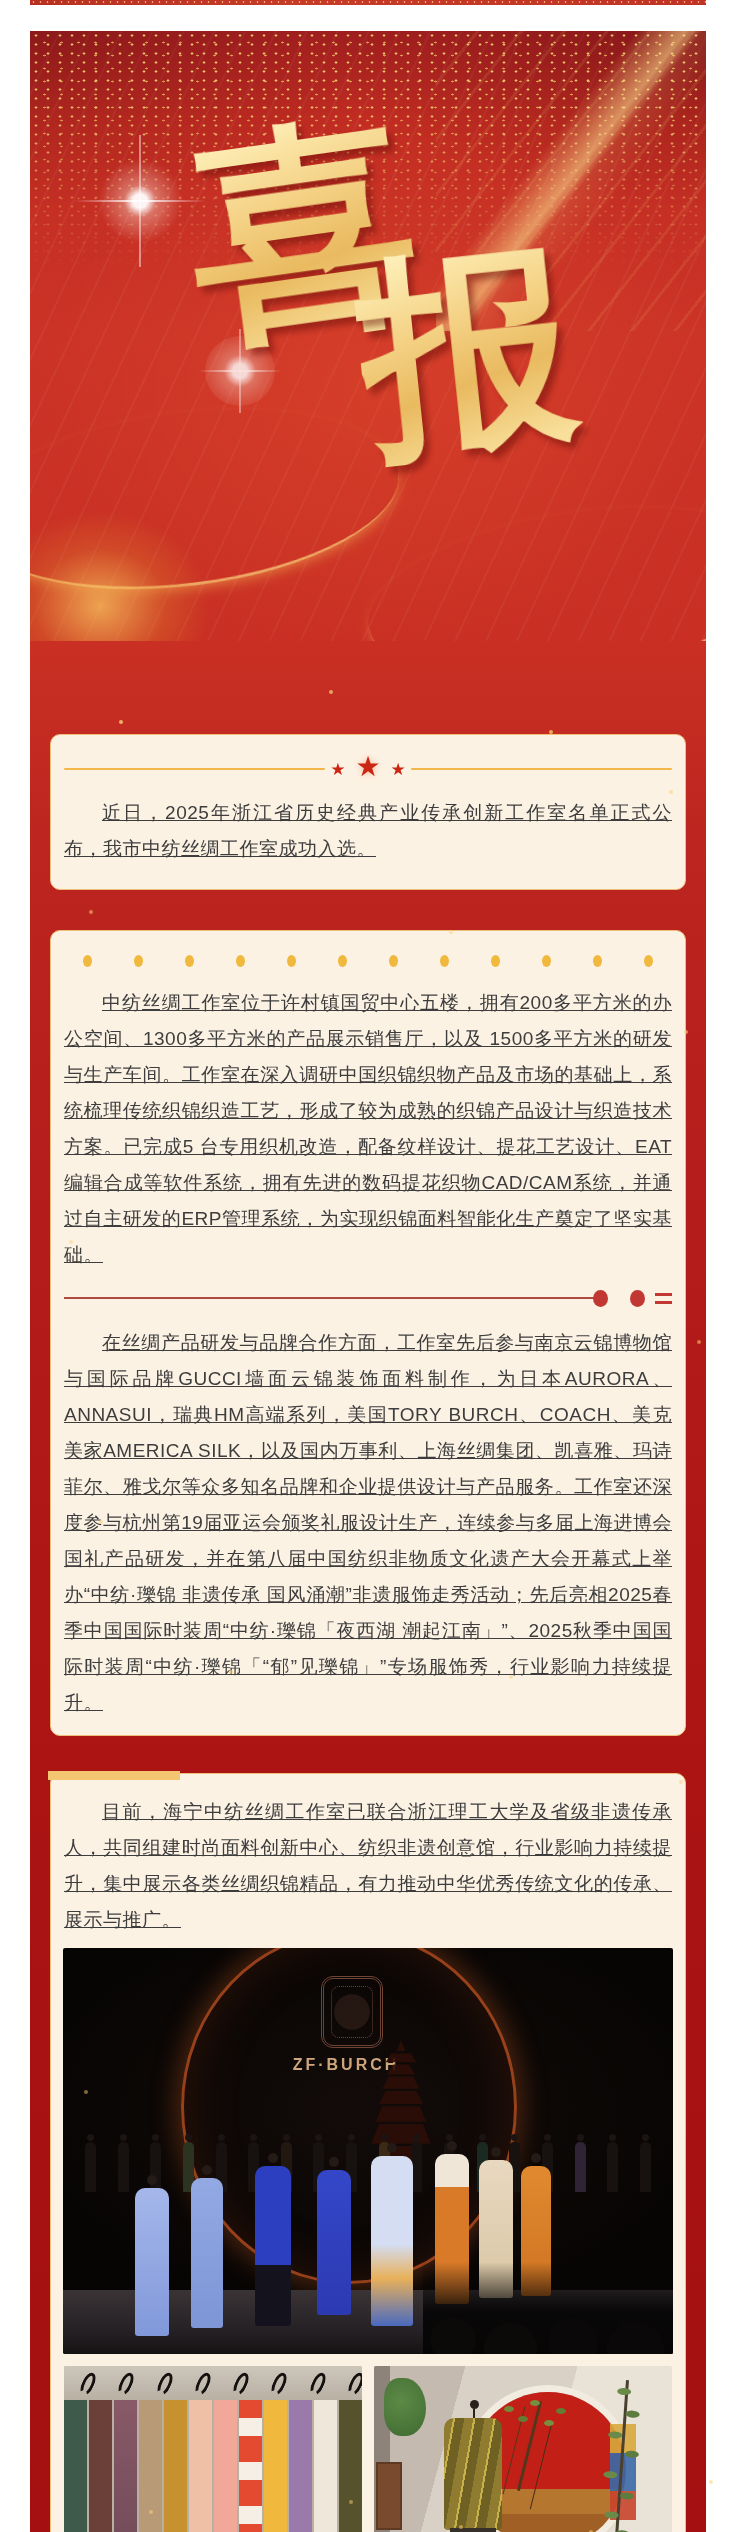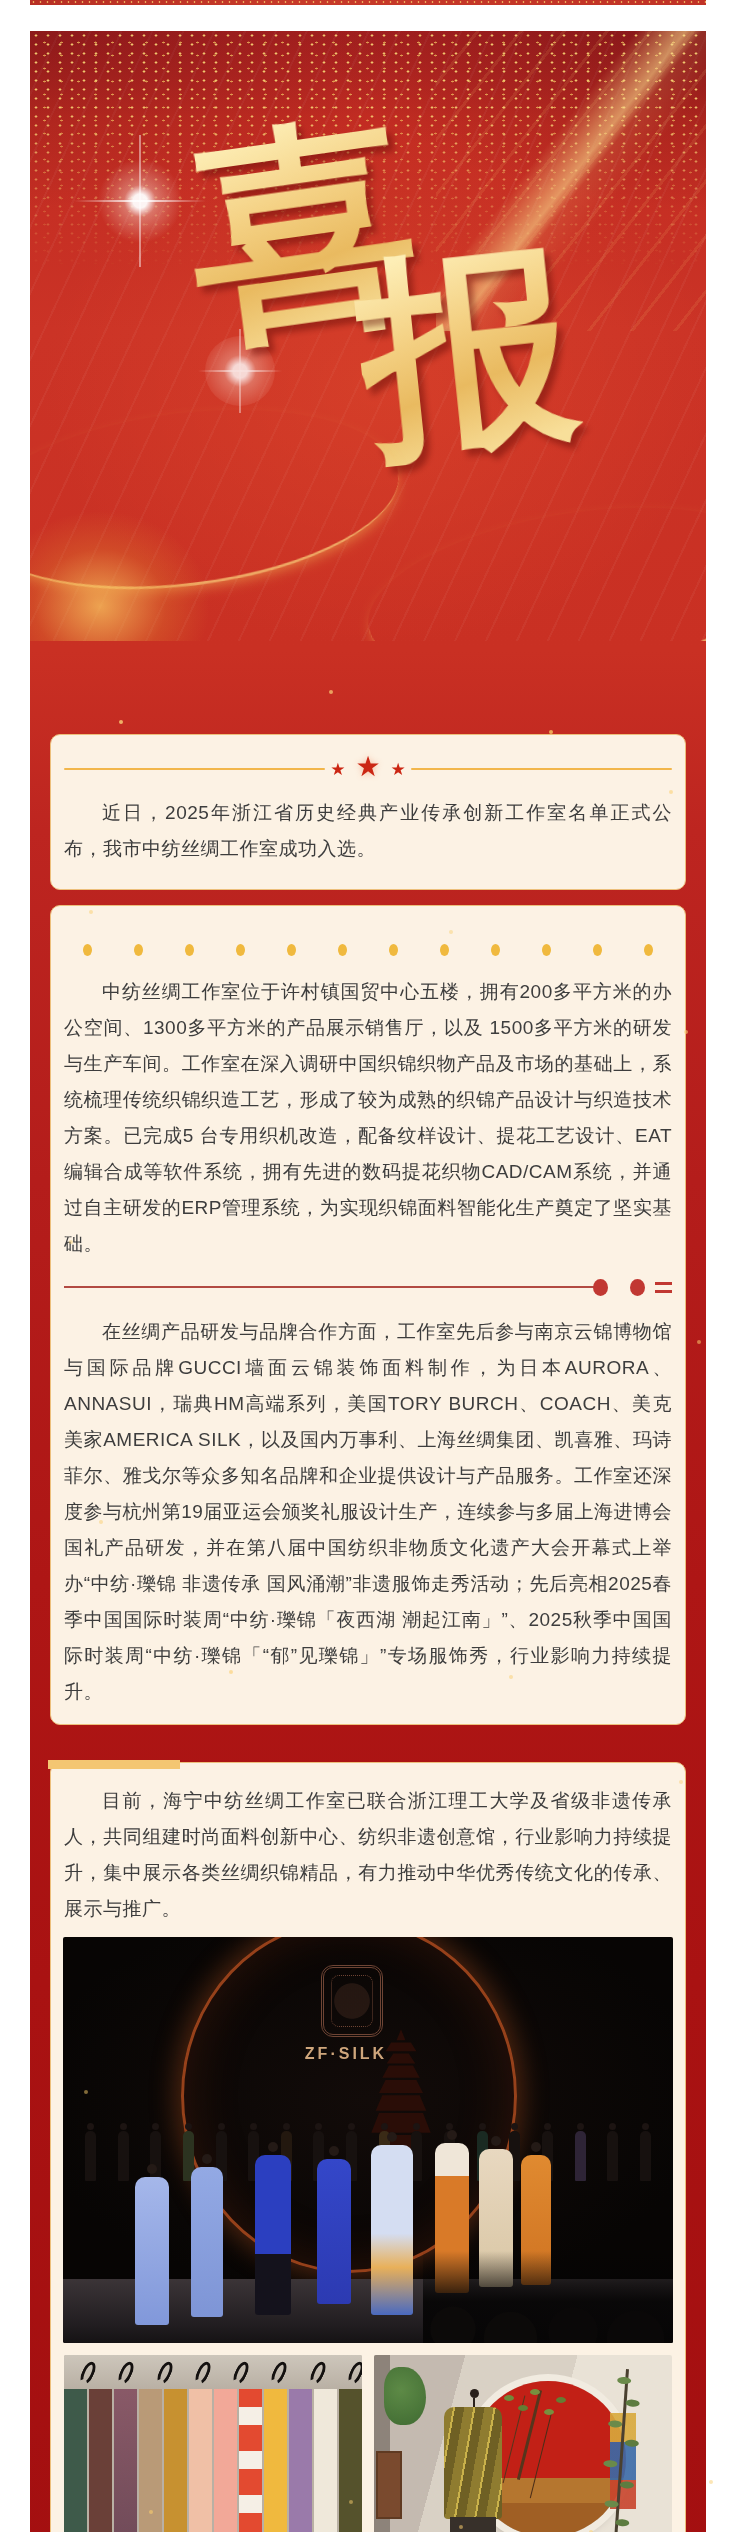--- a/index.html
+++ b/index.html
@@ -64,28 +64,28 @@
     box-shadow:0 6px 14px -4px rgba(250,190,90,.55);filter:blur(.6px);}
   .swl{left:-60px;bottom:55px;width:430px;height:170px;transform:rotate(-7deg);}
   .swr{right:-80px;bottom:-35px;width:420px;height:160px;transform:rotate(-9deg);}
   .glowbl{position:absolute;left:-40px;bottom:-60px;width:220px;height:190px;
     background:radial-gradient(closest-side,rgba(249,200,95,.75),rgba(230,150,50,.25) 60%,transparent);}
 
   
   .card{background:#fcf2e4;border:1px solid #edbf7b;border-radius:10px;position:relative;
     color:#3d3d3d;}
   .card p{margin:0;padding:0 13px;font-size:19px;line-height:36px;text-align:justify;
-    text-indent:2em;letter-spacing:.5px;}
+    text-indent:2em;letter-spacing:.5px;text-decoration:underline;}
   .card1{margin-top:93px;padding:16px 0 22px 0;}
   .star-divider{display:flex;align-items:center;margin:6px 13px 14px 13px;}
   .star-divider .dline{flex:1;height:2px;background:#f2b64b;border-radius:1px;}
   .star{color:#cb2613;font-size:17px;line-height:1;margin:0 5px;}
   .star.big{font-size:28px;margin-top:-4px;text-shadow:0 0 6px rgba(235,120,70,.45);}
 
-  .card2{margin-top:15px;padding:14px 0 14px 0;}
+  .card2{margin-top:40px;padding:0 0 14px 0;}
   .dots{display:flex;justify-content:space-between;padding:24px 32px 0 32px;}
   .dots i{width:9px;height:12px;border-radius:50%;background:#f0b93e;}
   .card2 p{margin-top:18px;}
   .divider2{display:flex;align-items:center;margin:16px 13px 0 13px;height:18px;}
   .divider2 .line{flex:1;height:2px;background:#b24a42;}
   .divider2 .dot{width:15px;height:17px;border-radius:50%;background:#c13832;}
   .divider2 .d1{margin-left:-2px;}
   .divider2 .d2{margin-left:22px;}
   .divider2 .eq{display:flex;flex-direction:column;gap:5px;margin-left:10px;}
   .divider2 .eq i{display:block;width:17px;height:3px;background:#c13832;}
@@ -237,21 +237,21 @@
     </section>
 
     <section class="card card3">
       <i class="bar tl"></i>
 
       <p>目前，海宁中纺丝绸工作室已联合浙江理工大学及省级非遗传承人，共同组建时尚面料创新中心、纺织非遗创意馆，行业影响力持续提升，集中展示各类丝绸织锦精品，有力推动中华优秀传统文化的传承、展示与推广。</p>
 
       <figure class="photo runway">
         <div class="ring"></div>
         <div class="seal"></div>
-        <div class="runway-logo">ZF·SILK</div>
+        <div class="runway-logo">ZF·BURCH</div>
         <svg class="pagoda" width="66" height="126" viewBox="0 0 60 114">
           <path fill="#2d0e07" d="M30 0 L34 10 H26 Z M21 12 H39 L44 20 H16 Z M23 22 H37 L43 31 H17 Z
             M19 33 H41 L47 44 H13 Z M16 46 H44 L50 58 H10 Z M13 60 H47 L53 74 H7 Z M10 76 H50 L57 94 H3 Z M14 96 H46 V114 H14 Z"></path>
         </svg>
         <div class="backrow">
           <i></i>
             <i></i>
             <i></i>
             <i></i>
             <i></i>

